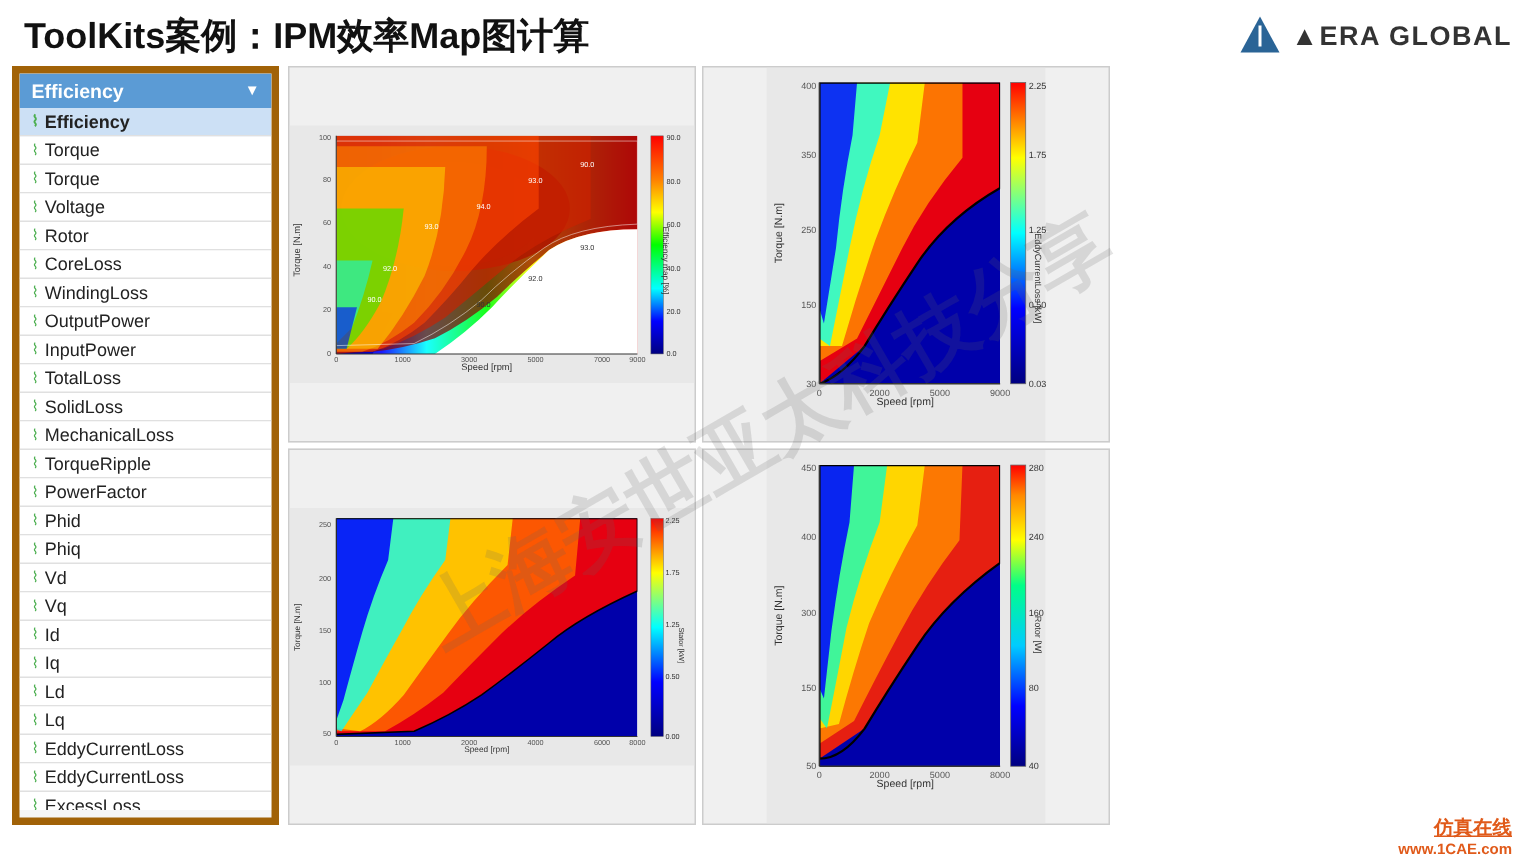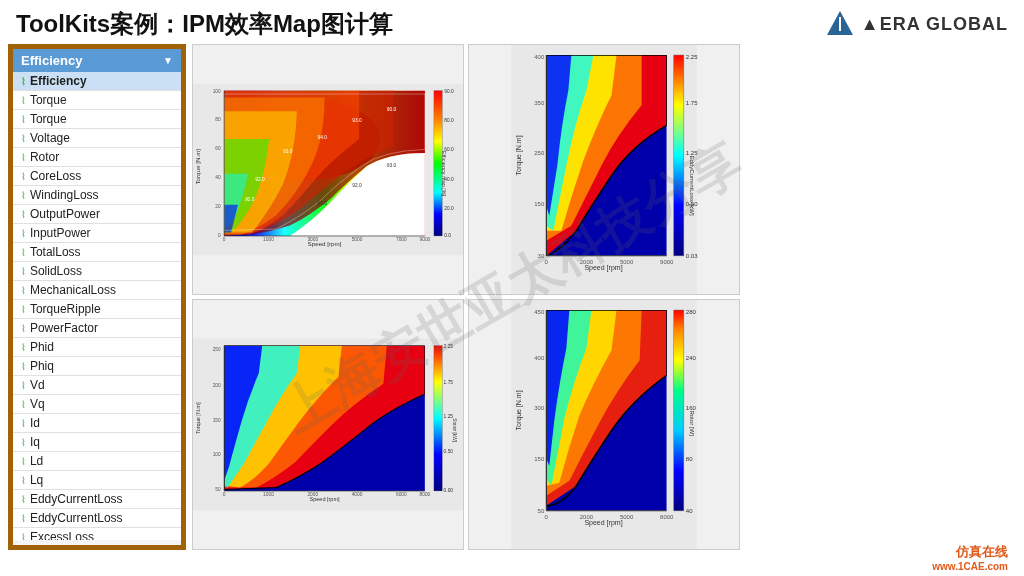--- a/index.html
+++ b/index.html
@@ -142,20 +142,21 @@
     .footer {
       position: absolute;
       bottom: 4px;
       right: 16px;
       text-align: right;
     }
     .footer-line1 {
       color: #e05a1a;
       font-size: 13px;
       font-weight: bold;
+      text-decoration: underline;
     }
     .footer-line2 {
       color: #e05a1a;
       font-size: 10px;
       font-weight: bold;
     }
   </style>
 </head>
 <body>
 

